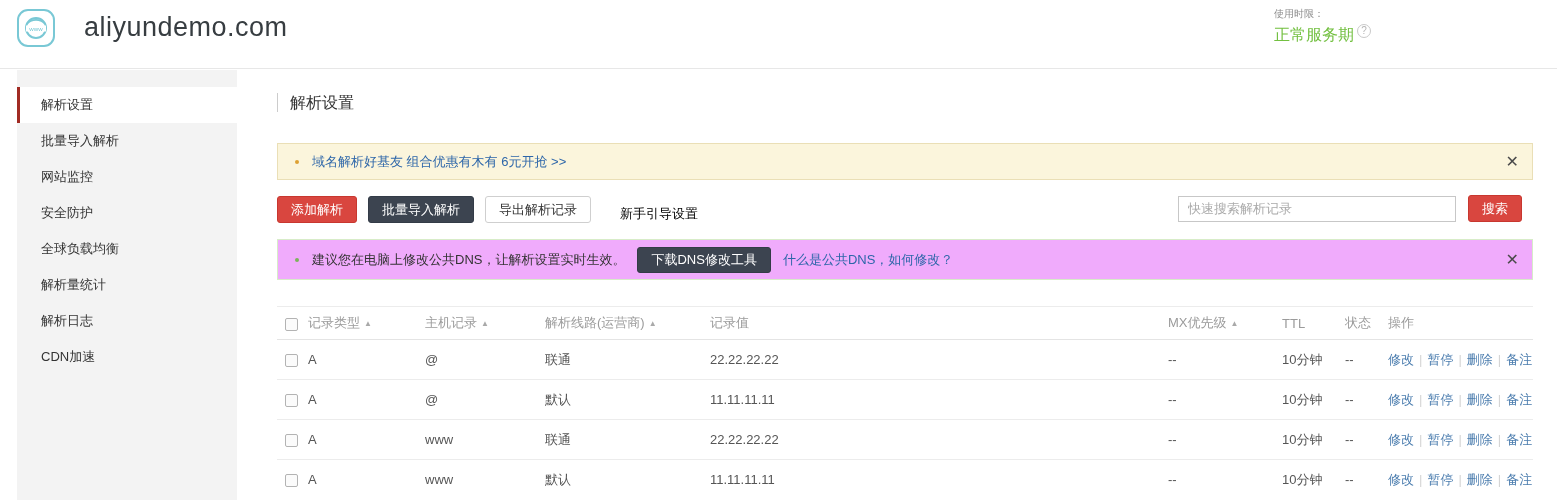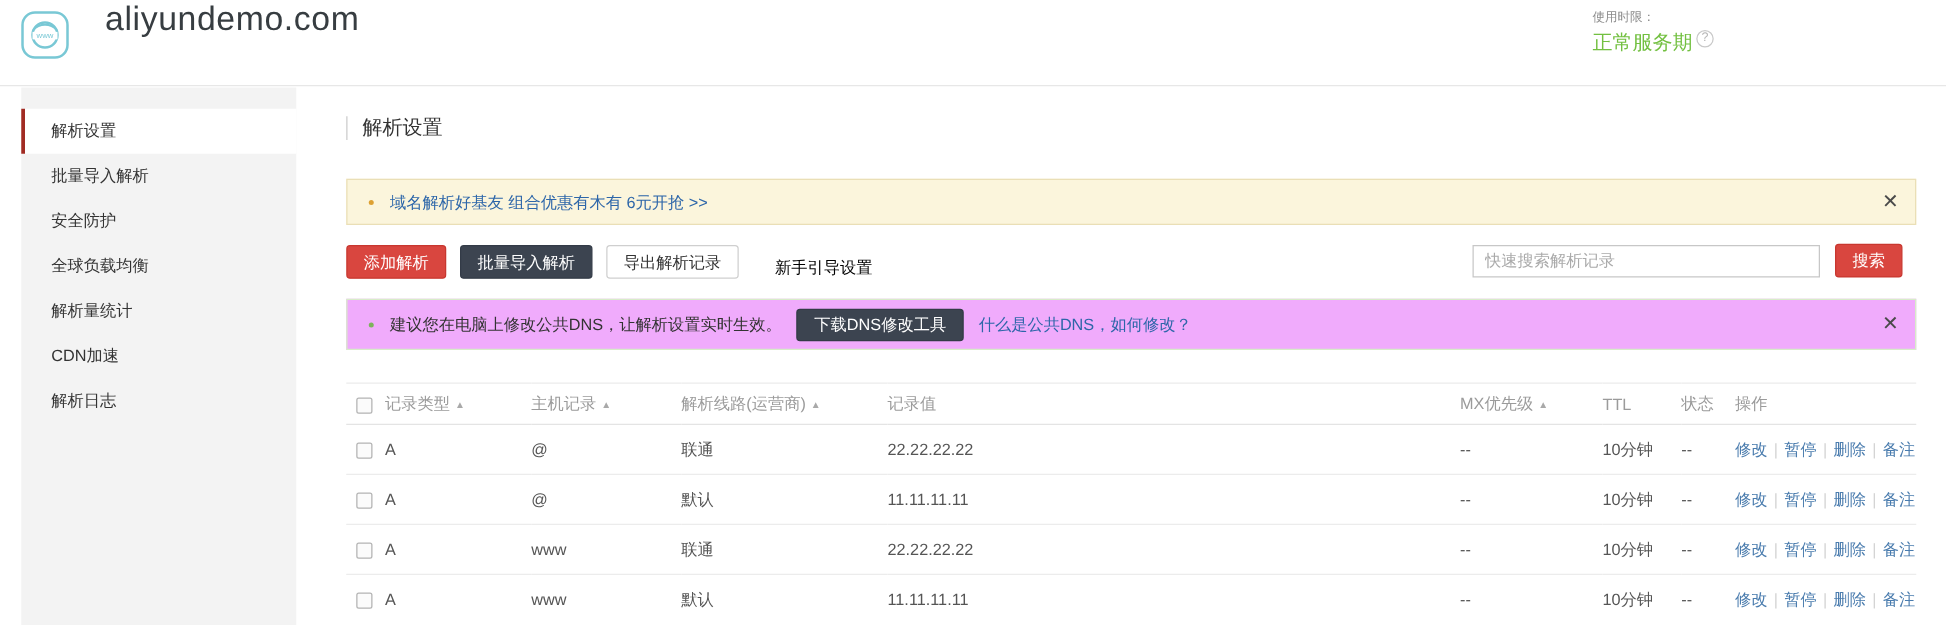--- a/index.html
+++ b/index.html
@@ -5,21 +5,21 @@
   * { box-sizing: border-box; margin: 0; padding: 0; }
   html,body { width:1557px; height:500px; background:#fff; overflow:hidden;
     font-family:"Liberation Sans","DejaVu Sans",sans-serif; }
 
   
   .header { position:absolute; left:0; top:0; width:1557px; height:69px;
     background:#fff; border-bottom:1px solid #e7e7e7; }
   .logo { position:absolute; left:17px; top:9px; width:38px; height:38px;
     border:2px solid #79c8d5; border-radius:11px; display:flex; align-items:center;
     justify-content:center; }
-  .domain-title { position:absolute; left:84px; top:0; font-size:27px;
+  .domain-title { position:absolute; left:84px; top:12px; font-size:27px;
     color:#373d41; letter-spacing:0.5px; }
   .header-right { position:absolute; left:1274px; top:7px; }
   .usage-label { font-size:10px; color:#8c8c8c; margin-bottom:3px; }
   .service-status { font-size:16px; color:#73c041;text-align:right; }
   .help-icon { display:inline-block; width:14px; height:14px; border:1px solid #c9c9c9;
     border-radius:50%; color:#b5b5b5; font-size:10px; line-height:12px; text-align:center;
     vertical-align:super; margin-left:3px; cursor:pointer; background:#fff; }
 
   
   .sidebar { position:absolute; left:17px; top:70px; width:220px; height:430px;
@@ -99,25 +99,26 @@
     <div class="usage-label">使用时限：</div>
     <div>
       <span class="service-status">正常服务期</span><span class="help-icon">?</span>
     </div>
   </div>
 </div>
 
 <div class="sidebar">
   <div class="sidebar-item active">解析设置</div>
   <div class="sidebar-item">批量导入解析</div>
+  <div class="sidebar-item">网站监控</div>
   <div class="sidebar-item">安全防护</div>
   <div class="sidebar-item">全球负载均衡</div>
   <div class="sidebar-item">解析量统计</div>
+  <div class="sidebar-item">解析日志</div>
   <div class="sidebar-item">CDN加速</div>
-  <div class="sidebar-item">解析日志</div>
 </div>
 
 <div class="content">
 
   <div class="page-title">解析设置</div>
 
   <div class="banner banner-yellow">
     <span class="bullet bullet-orange"></span>
     <a class="banner-link">域名解析好基友 组合优惠有木有 6元开抢 &gt;&gt;</a>
     <span class="banner-close">✕</span>

